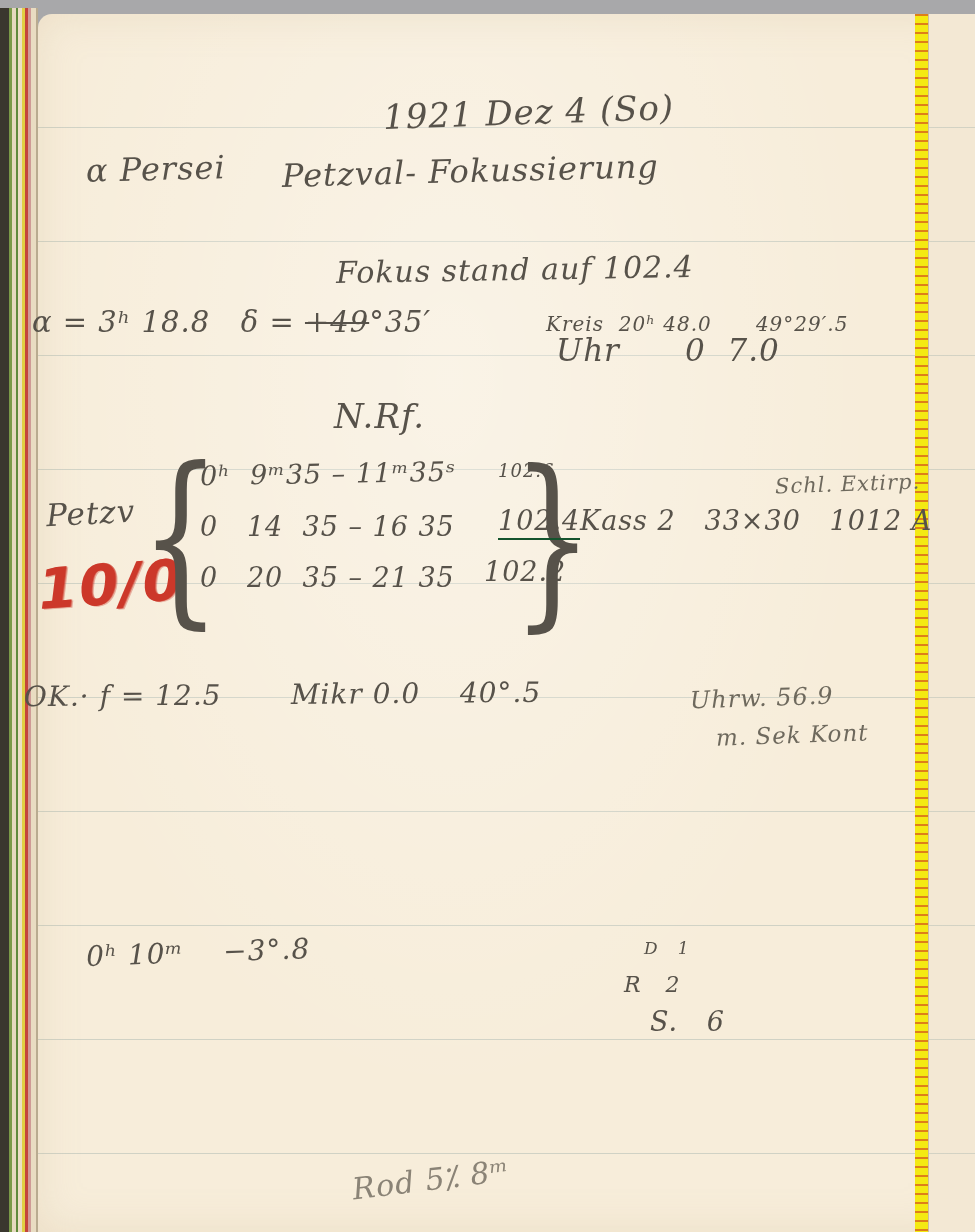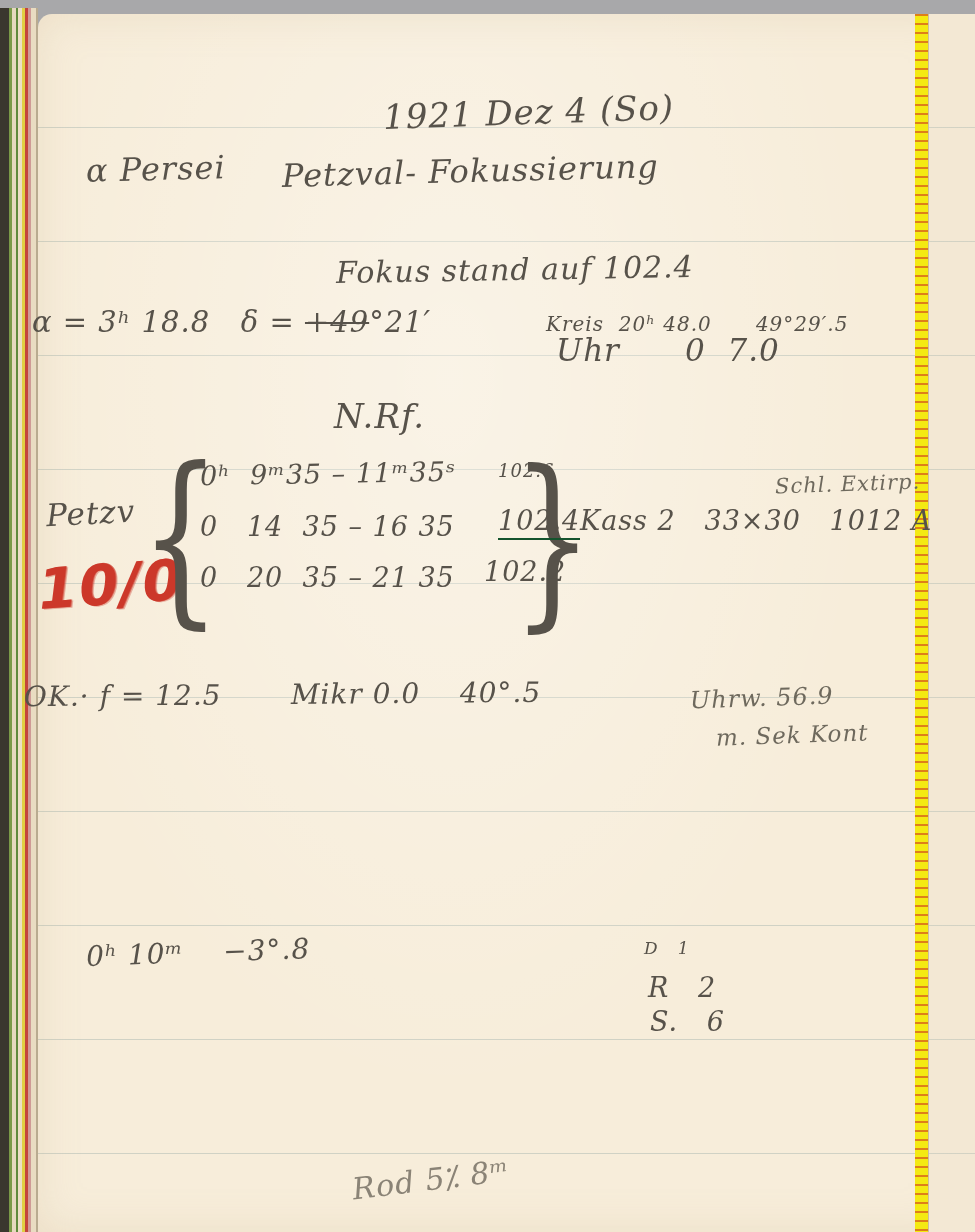--- a/index.html
+++ b/index.html
@@ -129,21 +129,21 @@
 <div class="yellow-stripe"></div>
 <div class="right-sliver"></div>
 
 <div class="hw" style="left:383px; top:92px; font-size:34px; transform:rotate(-2deg);">1921 Dez 4 (So)</div>
 
 <div class="hw" style="left:86px; top:150px; font-size:32px; transform:rotate(-1.5deg);">α Persei</div>
 <div class="hw" style="left:282px; top:152px; font-size:32px; transform:rotate(-1.5deg);">Petzval- Fokussierung</div>
 
 <div class="hw" style="left:336px; top:252px; font-size:30px; transform:rotate(-1deg);">Fokus stand auf 102.4</div>
 
-<div class="hw" style="left:32px; top:305px; font-size:29px;"><span>α = 3ʰ 18.8</span><span>   </span><span>δ = </span><span class="struck">+49</span><span>°21′</span></div>
+<div class="hw" style="left:32px; top:305px; font-size:29px;"><span>α = 3ʰ 18.8</span><span>   </span><span>δ = </span><span class="struck">+49</span><span>°35′</span></div>
 
 <div class="hw" style="left:546px; top:312px; font-size:20px;"><span>Kreis</span><span>  </span><span>20ʰ 48.0</span><span>      </span><span>49°29′.5</span></div>
 
 <div class="hw" style="left:556px; top:332px; font-size:31px;"><span>Uhr</span><span>      </span><span>0  7.0</span></div>
 
 <div class="hw" style="left:334px; top:396px; font-size:34px;">N.Rf.</div>
 
 <div class="hw" style="left:46px; top:495px; font-size:31px; transform:rotate(-3deg);">Petzv</div>
 
 <div class="red-stamp" style="left:38px; top:552px;">10/0</div>
@@ -164,16 +164,16 @@
 <div class="hw" style="left:580px; top:505px; font-size:27px;">Kass 2   33×30   1012 A</div>
 
 <div class="hw" style="left:24px; top:678px; font-size:28px; transform:rotate(-0.5deg);">OK.· f = 12.5       Mikr 0.0    40°.5</div>
 
 <div class="hw pencil" style="left:690px; top:684px; font-size:24px; transform:rotate(-2deg);">Uhrw. 56.9</div>
 <div class="hw pencil" style="left:716px; top:722px; font-size:23px; transform:rotate(-2deg);">m. Sek Kont</div>
 
 <div class="hw" style="left:86px; top:936px; font-size:28px; transform:rotate(-2deg);">0ʰ 10ᵐ    −3°.8</div>
 
 <div class="hw" style="left:644px; top:938px; font-size:17px;">D   1</div>
-<div class="hw" style="left:648px; top:972px; font-size:27px;">R   2</div>
+<div class="hw" style="left:624px; top:972px; font-size:22px;">R   2</div>
 <div class="hw" style="left:650px; top:1006px; font-size:27px;">S.   6</div>
 
 <div class="hw pencil" style="left:352px; top:1162px; font-size:30px; transform:rotate(-7deg); color:#8a8376;">Rod 5⁒ 8ᵐ</div>
 
 </body></html>

